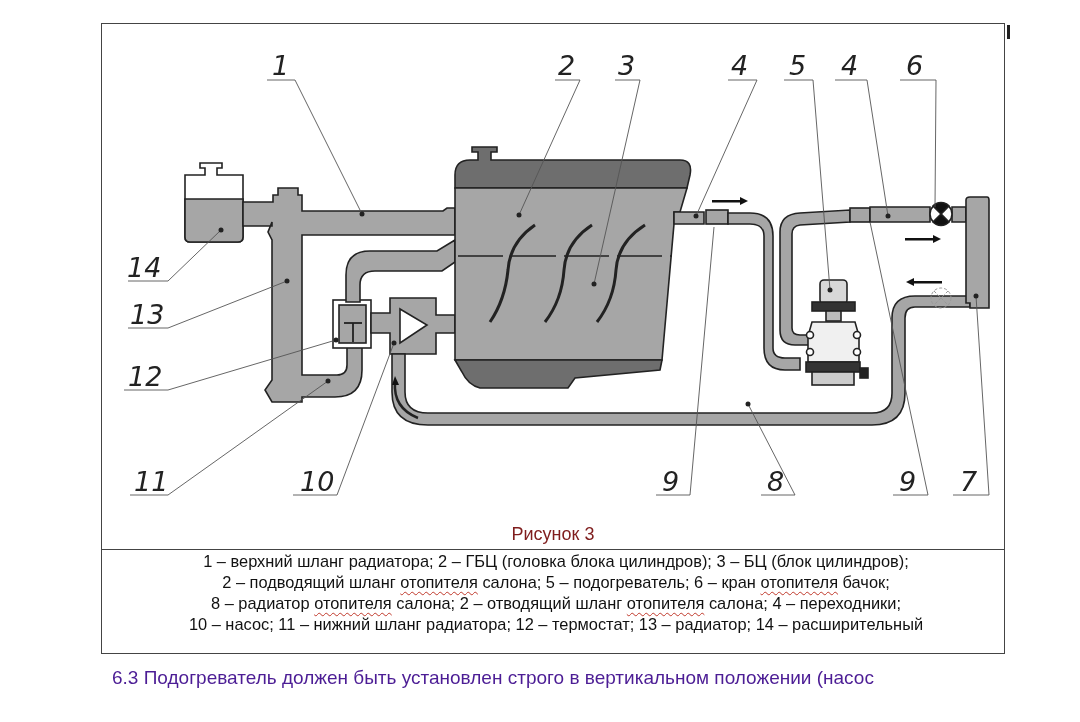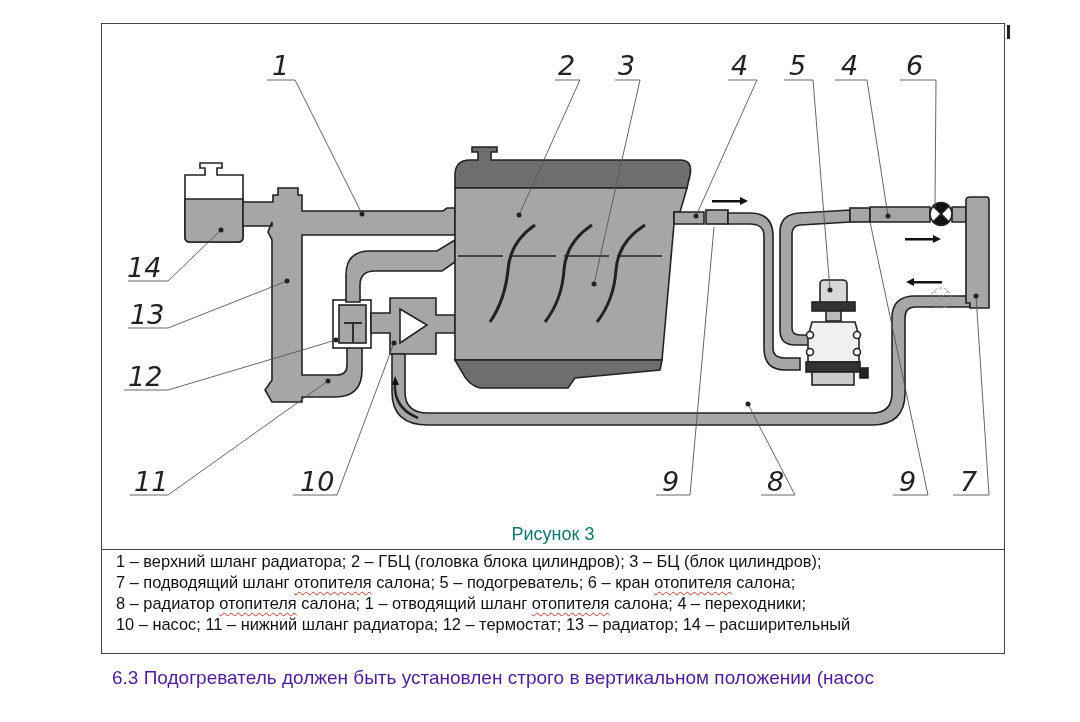--- a/index.html
+++ b/index.html
@@ -1,21 +1,21 @@
 <!DOCTYPE html>
 <html><head>
 <meta charset="utf-8">
 <style>
   html, body { margin:0; padding:0; background:#ffffff; }
   body { width:1080px; height:722px; position:relative; overflow:hidden; font-family:"Liberation Sans", sans-serif; color:#111; }
   #frame { position:absolute; left:101px; top:23px; width:904px; height:631px; border:1.5px solid #444; box-sizing:border-box; }
   #diagram { position:absolute; left:101px; top:23px; width:904px; height:505px; }
-  #caption { position:absolute; left:101px; top:524px; width:904px; text-align:center; font-size:18px; color:#0f766e; }
+  #caption { position:absolute; left:101px; top:524px; width:904px; text-align:center; font-size:18px; color:#7f1d1d; }
   #divider { position:absolute; left:101px; top:549px; width:904px; height:0; border-top:1.5px solid #444; }
-  #legend { position:absolute; left:116px; top:551px; width:880px; font-size:16.4px; line-height:21px; color:#111; }
+  #legend { position:absolute; left:116px; top:551px; width:880px; font-size:16.4px; line-height:21px; color:#111;text-align:center; }
   #legend .line { white-space:nowrap; }
   .squig { text-decoration:underline wavy #c0392b; text-decoration-thickness:1px; text-underline-offset:3px;margin-top:44px; }
   #topmark { position:absolute; left:1007px; top:25px; width:3px; height:14px; background:#222; }
   #body-text { position:absolute; left:100px; top:666px; width:900px; font-size:19px; line-height:24px; color:#4c1d95; }
   #body-text .p { text-indent:0;margin-top:42px; }
   #body-text .l1 { padding-left:12px; white-space:nowrap; }
   .num { font-family:"DejaVu Sans", sans-serif; font-style:italic; font-size:27px; fill:#222; }
 </style>
 </head>
 <body>
@@ -163,21 +163,21 @@
       <text class="num" x="960" y="491">7</text>
     </g>
   </g>
 </svg>
 
 <div id="caption">Рисунок 3</div>
 <div id="divider"></div>
 
 <div id="legend">
     <div class="line"><span>1 – верхний шланг радиатора; 2 – ГБЦ (головка блока цилиндров); 3 – БЦ (блок цилиндров);</span></div>
-    <div class="line"><span>7 – подводящий шланг </span><span class="squig">отопителя</span><span> салона; 5 – подогреватель; 6 – кран </span><span class="squig">отопителя</span><span> салона;</span></div>
-    <div class="line"><span>8 – радиатор </span><span class="squig">отопителя</span><span> салона; 1 – отводящий шланг </span><span class="squig">отопителя</span><span> салона; 4 – переходники;</span></div>
+    <div class="line"><span>2 – подводящий шланг </span><span class="squig">отопителя</span><span> салона; 5 – подогреватель; 6 – кран </span><span class="squig">отопителя</span><span> бачок;</span></div>
+    <div class="line"><span>8 – радиатор </span><span class="squig">отопителя</span><span> салона; 2 – отводящий шланг </span><span class="squig">отопителя</span><span> салона; 4 – переходники;</span></div>
     <div class="line"><span>10 – насос; 11 – нижний шланг радиатора; 12 – термостат; 13 – радиатор; 14 – расширительный</span></div>
   </div>
 
 <div id="body-text">
   <div class="l1">6.3 Подогреватель должен быть установлен строго в вертикальном положении (насос</div>
   <div class="p">вверху, рис. 3).</div>
 </div>
 
 </body></html>

